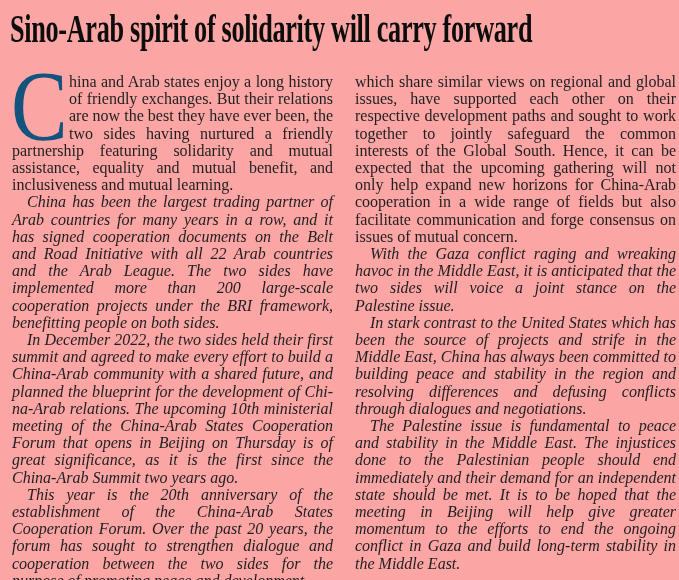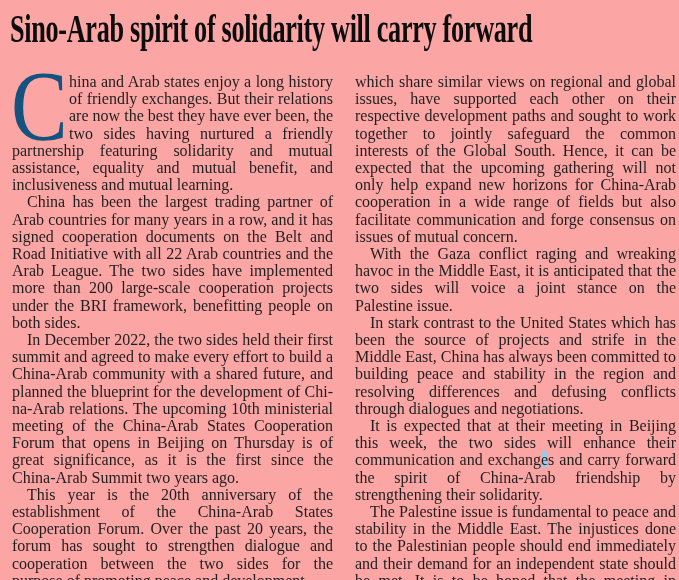--- a/index.html
+++ b/index.html
@@ -31,21 +31,21 @@
     top: 73px;
     width: 321px;
     font-size: 16px;
     line-height: 17.2px;
     color: #1f1f1f;
     text-align: justify;
   }
   .col-1 { left: 12px; }
   .col-2 { left: 355px; }
   .col p { margin: 0; padding: 0; }
-  .col p.ind { text-indent: 15px; }
+  .col p.ind { text-indent: 15px; font-style: italic; }
   .dropcap-space {
     float: left;
     width: 57px;
     height: 67px;
   }
   .dropcap-glyph {
     position: absolute;
     left: 11px;
     top: 72px;
     font-family: "Liberation Serif", serif;
@@ -73,17 +73,16 @@
     <p class="ind">China has been the largest trading partner of Arab countries for many years in a row, and it has signed cooperation documents on the Belt and Road Initia­tive with all 22 Arab countries and the Arab League. The two sides have implemented more than 200 large-scale cooperation projects under the BRI framework, benefitting people on both sides.</p>
     <p class="ind">In December 2022, the two sides held their first summit and agreed to make every effort to build a China-Arab community with a shared future, and planned the blueprint for the development of Chi­na-Arab relations. The upcoming 10th ministerial meeting of the China-Arab States Cooperation Forum that opens in Beijing on Thursday is of great significance, as it is the first since the China-Arab Summit two years ago.</p>
     <p class="ind">This year is the 20th anniversary of the establish­ment of the China-Arab States Cooperation Forum. Over the past 20 years, the forum has sought to strengthen dialogue and cooperation between the two sides for the purpose of promoting peace and development.</p>
     <p class="ind">In an increasingly framework world, the two sides,</p>
   </div>
 
   <div class="col col-2">
     <p>which share similar views on regional and global issues, have supported each other on their respective development paths and sought to work together to jointly safeguard the common interests of the Global South. Hence, it can be expected that the upcoming gathering will not only help expand new horizons for China-Arab cooperation in a wide range of fields but also facilitate communication and forge consensus on issues of mutual concern.</p>
     <p class="ind">With the Gaza conflict raging and wreaking havoc in the Middle East, it is anticipated that the two sides will voice a joint stance on the Palestine issue.</p>
     <p class="ind">In stark contrast to the United States which has been the source of projects and strife in the Middle East, Chi­na has always been committed to building peace and stability in the region and resolving differences and defusing conflicts through dialogues and negotiations.</p>
-    <p class="ind"><span>It is expected that at their meeting in Beijing this week, the two sides will enhance their communication and exchang</span><span class="sel">e</span><span>s and carry forward the spirit of China-Arab friendship by strengthening their solidarity.</span></p>
     <p class="ind">The Palestine issue is fundamental to peace and stability in the Middle East. The injustices done to the Palestinian people should end immediately and their demand for an independent state should be met. It is to be hoped that the meeting in Beijing will help give greater momentum to the efforts to end the ongoing conflict in Gaza and build long-term stability in the Middle East.</p>
   </div>
 
 </div>
 
 </body></html>

